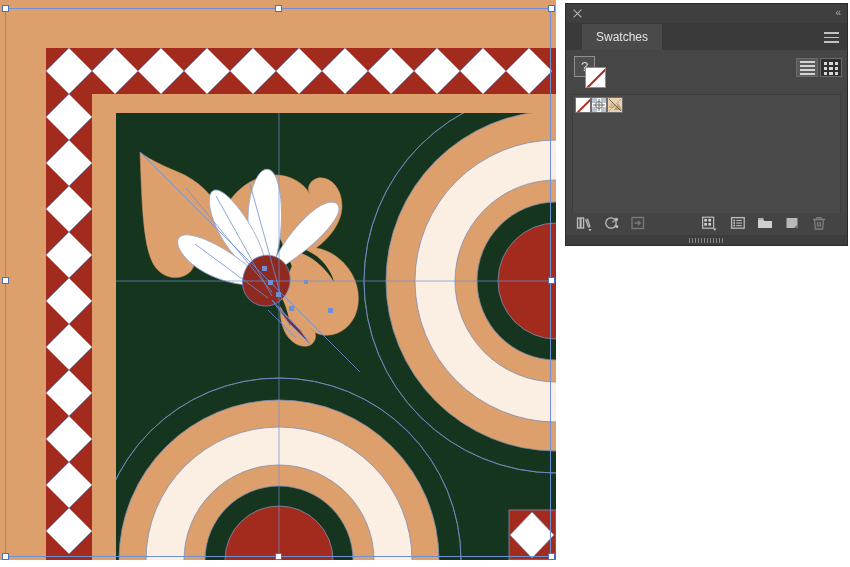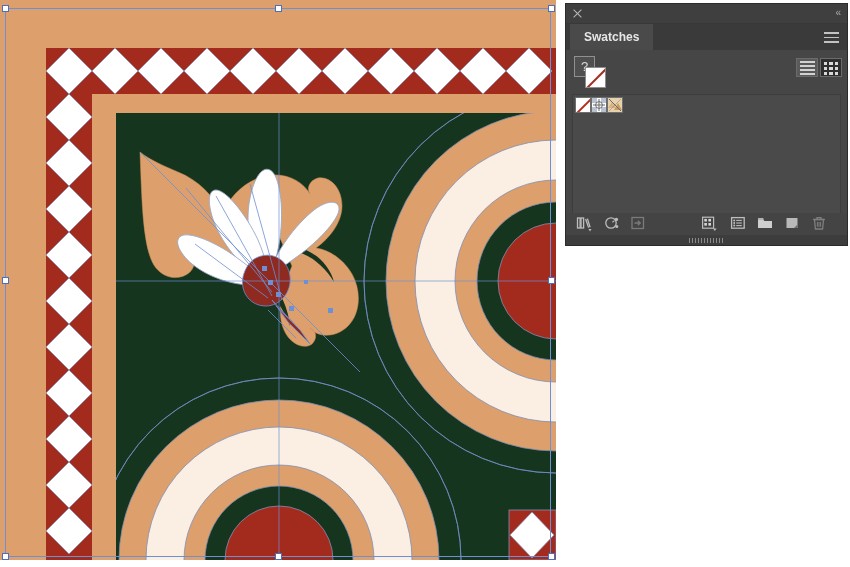--- a/index.html
+++ b/index.html
@@ -19,22 +19,22 @@
   #panel{position:absolute;left:566px;top:4px;width:281px;height:241px;background:#444444;
          box-shadow:0 0 0 1px #2b2b2b;}
   #panel-topbar{position:relative;height:19px;background:#3f3f3f;border-bottom:1px solid #383838;}
   .tiny-x{position:absolute;left:6px;top:4px;width:11px;height:11px;cursor:pointer;}
   .tiny-x:before,.tiny-x:after{content:"";position:absolute;left:0;top:5px;width:11px;height:1px;background:#b8b8b8;}
   .tiny-x:before{transform:rotate(45deg);}
   .tiny-x:after{transform:rotate(-45deg);}
   .collapse{position:absolute;right:7px;top:3px;color:#a9a9a9;font-size:10px;line-height:11px;letter-spacing:-1px;cursor:pointer;}
 
   #panel-tabs{position:relative;height:26px;background:#3a3a3a;}
-  .tab{position:absolute;left:4px;top:0;height:26px;padding:0 14px;background:#4a4a4a;color:#e6e6e6;
-       font-size:12px;font-weight:bold;line-height:26px;cursor:pointer;}
+  .tab{position:absolute;left:16px;top:0;height:26px;padding:0 14px;background:#4a4a4a;color:#e6e6e6;
+       font-size:12px;font-weight:normal;line-height:26px;cursor:pointer;}
   .hamburger{position:absolute;right:8px;top:8px;width:15px;height:11px;cursor:pointer;}
   .hamburger span{position:absolute;left:0;width:15px;height:1.5px;background:#c2c2c2;}
   .hamburger span:nth-child(1){top:0;}
   .hamburger span:nth-child(2){top:4.5px;}
   .hamburger span:nth-child(3){top:9px;}
 
   #panel-body{position:relative;height:174px;background:#464646;}
 
   
   #fillstroke{position:absolute;left:8px;top:6px;width:33px;height:33px;}

